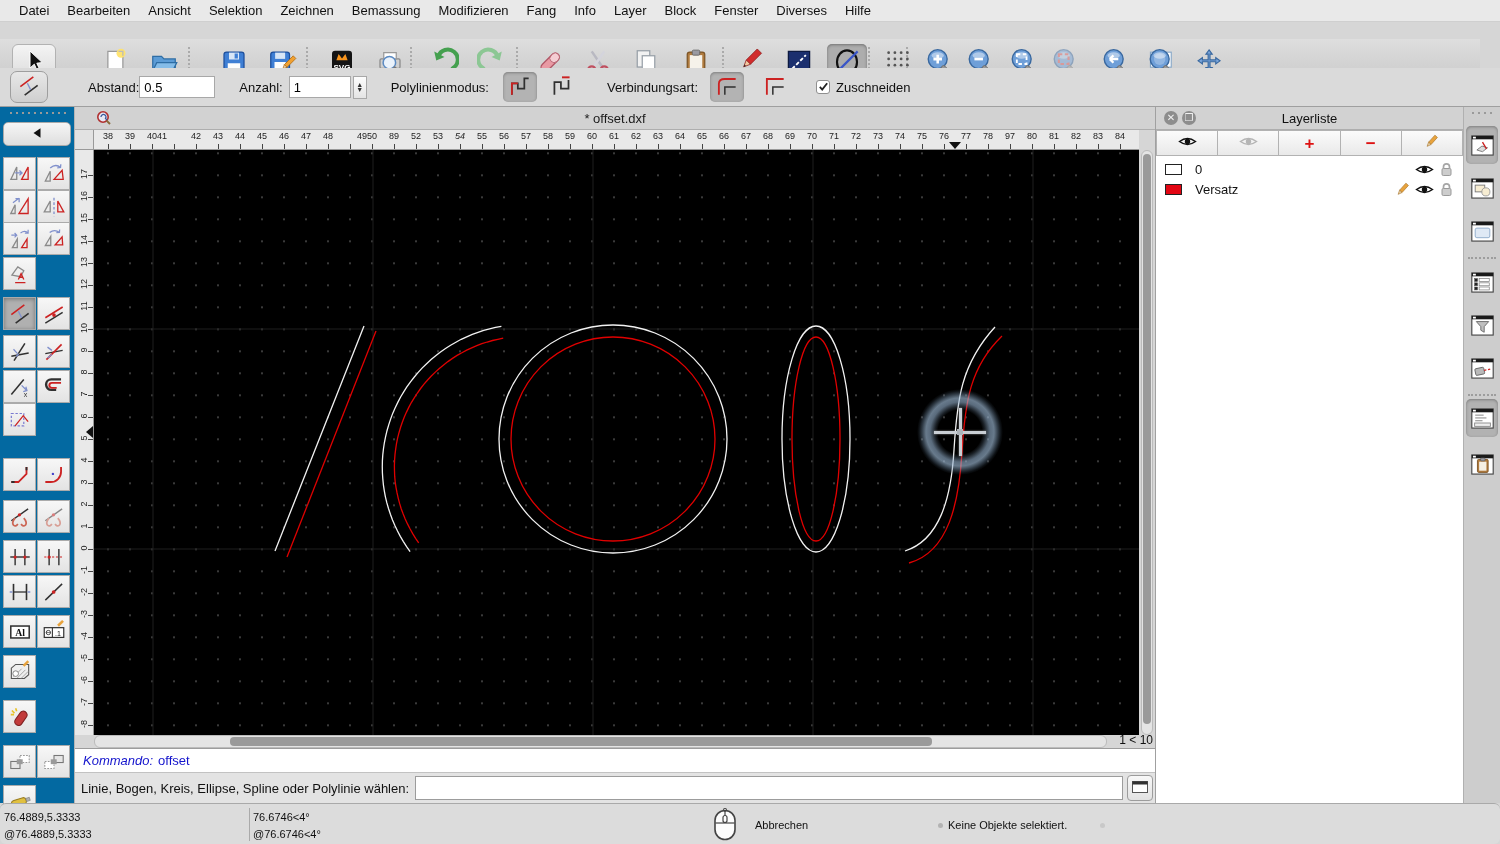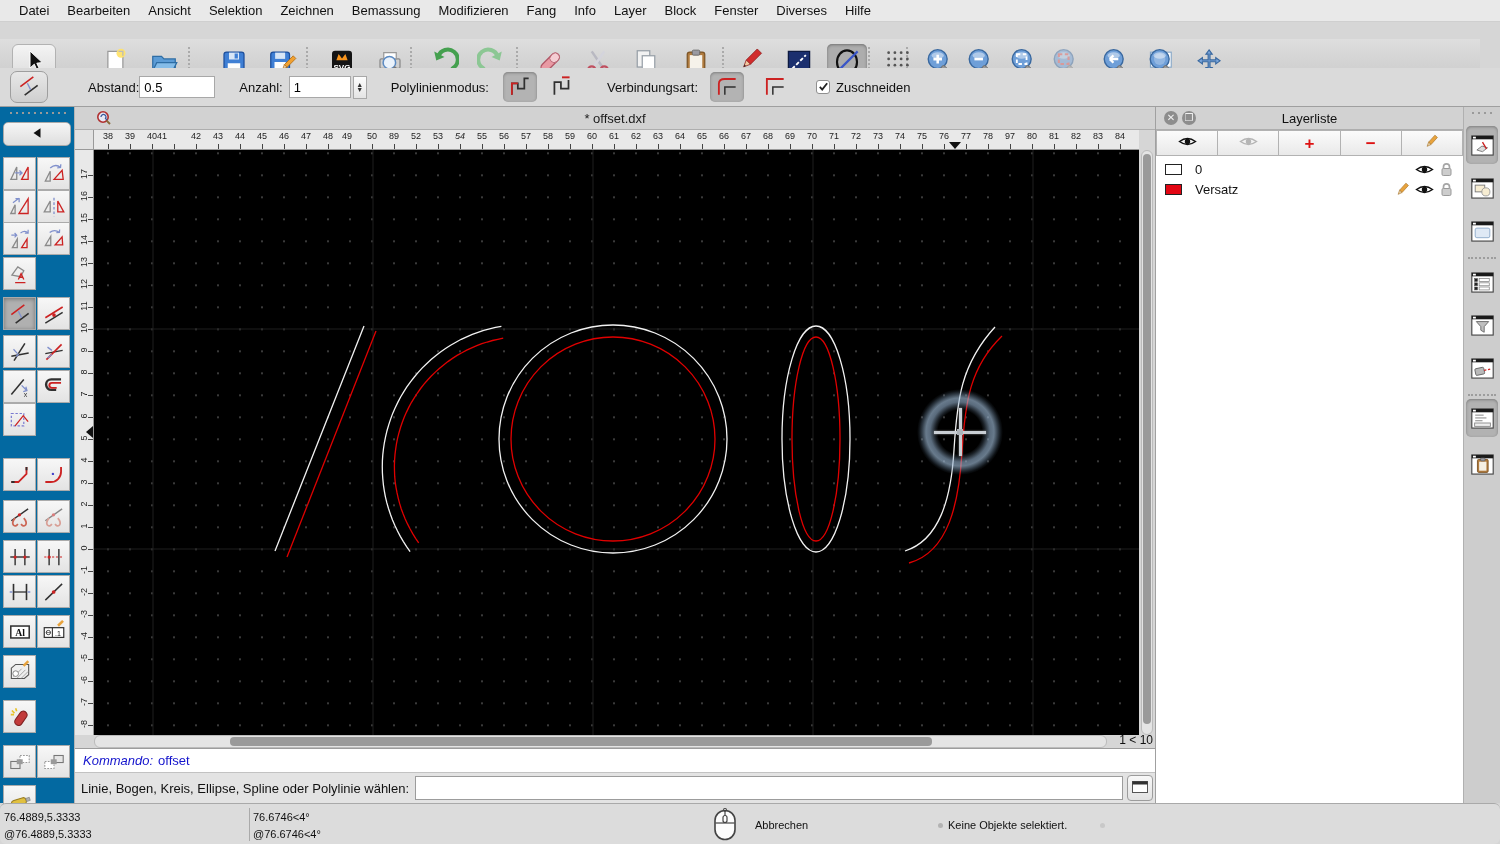--- a/index.html
+++ b/index.html
@@ -660,21 +660,21 @@
       <span class="num" style="left: 146px;">44</span>
       <span class="tick" style="left: 146px;"></span>
       <span class="num" style="left: 168px;">45</span>
       <span class="tick" style="left: 168px;"></span>
       <span class="num" style="left: 190px;">46</span>
       <span class="tick" style="left: 190px;"></span>
       <span class="num" style="left: 212px;">47</span>
       <span class="tick" style="left: 212px;"></span>
       <span class="num" style="left: 234px;">48</span>
       <span class="tick" style="left: 234px;"></span>
-      <span class="num" style="left: 253px;">49</span>
+      <span class="num" style="left: 268px;">49</span>
       <span class="tick" style="left: 256px;"></span>
       <span class="num" style="left: 278px;">50</span>
       <span class="tick" style="left: 278px;"></span>
       <span class="num" style="left: 300px;">89</span>
       <span class="tick" style="left: 300px;"></span>
       <span class="num" style="left: 322px;">52</span>
       <span class="tick" style="left: 322px;"></span>
       <span class="num" style="left: 344px;">53</span>
       <span class="tick" style="left: 344px;"></span>
       <span class="num" style="left: 366px; font-style: italic;">54</span>

